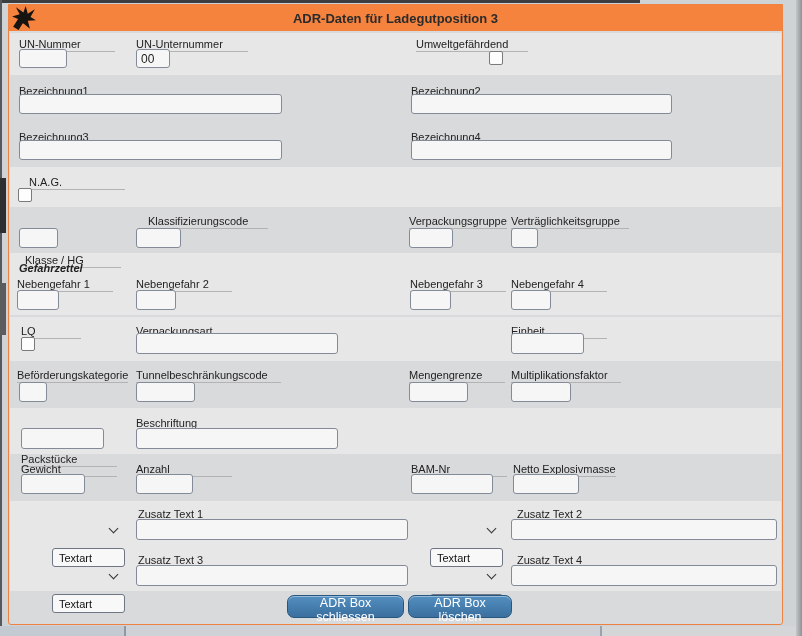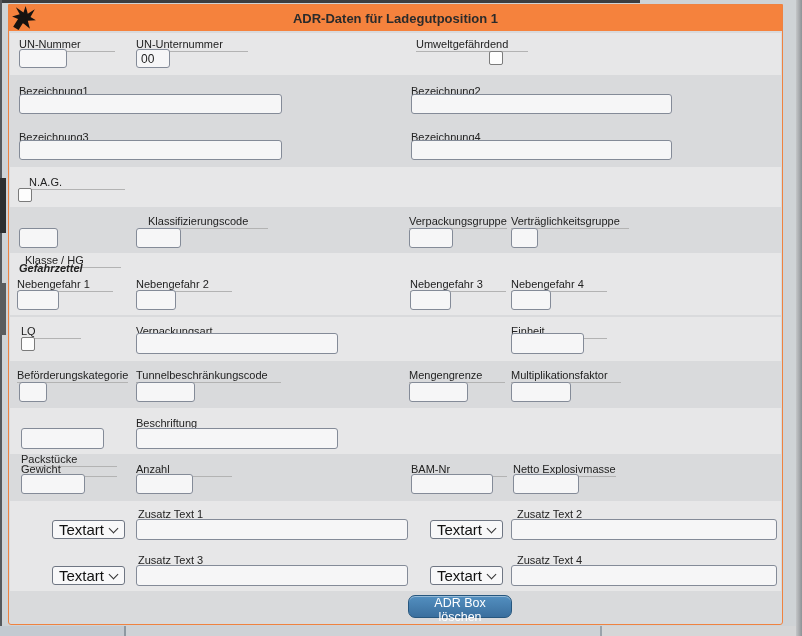--- a/index.html
+++ b/index.html
@@ -26,21 +26,21 @@
 
   
   .stripe{position:absolute;left:1px;width:771px;background:#e7e7e8;}
 
   
   .lbl{position:absolute;font-size:11px;color:#222;border-bottom:1px solid #b3b3b3;min-width:96px;white-space:nowrap;padding-bottom:1px;}
   .lbl.bold{font-weight:bold;}
   .inp{position:absolute;background:#f6f6f7;border:1px solid #848b98;border-radius:3px;font-size:12px;color:#222;padding:0 4px;box-sizing:border-box;font-family:"Liberation Sans",sans-serif;}
   .chk{position:absolute;appearance:none;-webkit-appearance:none;width:14px;height:14px;background:#fdfdfd;border:1px solid #7b7b7b;border-radius:2px;margin:0;}
   .selwrap{position:absolute;width:73px;height:19px;}
-  .sel{appearance:none;-webkit-appearance:none;width:100%;height:100%;background:#f8f8f9;border:1px solid #6f7683;border-radius:3px;font-size:15px;color:#111;padding:0 18px 0 6px;font-family:"Liberation Sans",sans-serif;}
+  .sel{appearance:none;-webkit-appearance:none;width:100%;height:100%;background:#f8f8f9;border:1px solid #6f7683;border-radius:3px;font-size:11px;color:#111;padding:0 18px 0 6px;font-family:"Liberation Sans",sans-serif;margin-top:28px;}
   .chev{position:absolute;right:8px;top:5px;width:6px;height:6px;border-right:1.5px solid #333;border-bottom:1.5px solid #333;transform:rotate(45deg);pointer-events:none;}
 
   
   .btn{position:absolute;height:23px;background:linear-gradient(#538fc0,#3a6f9e);border:1px solid #27577f;border-radius:7px;color:#fff;font-size:12.5px;box-shadow:inset 0 1px 0 rgba(255,255,255,.4);font-family:"Liberation Sans",sans-serif;cursor:pointer;padding:0 10px;}
 </style>
 </head>
 <body>
 
 <div class="screen">
 
@@ -63,21 +63,21 @@
     <div class="stripe" style="top:312px;height:44px;"></div>
     <div class="stripe" style="top:403px;height:46px;"></div>
     <div class="stripe" style="top:496px;height:90px;"></div>
 
     <div class="titlebar">
       <svg class="title-icon" viewBox="0 0 24 24">
         <rect x="0" y="0" width="24" height="24" fill="#f5823d"></rect>
         <path d="M2 20 L6.5 13 L1 10.5 L8 8.5 L4.5 2 L11.5 7 L13.5 1 L15.5 8 L22 4 L18 11 L23 14 L15.5 14.5 L17.5 22 L11 16.5 L7 23 Z" fill="#161310"></path>
         <circle cx="10.5" cy="13.5" r="3.4" fill="#161310"></circle>
       </svg>
-      <span class="title-text">ADR-Daten für Ladegutposition 1</span>
+      <span class="title-text">ADR-Daten für Ladegutposition 3</span>
     </div>
 
     <div class="lbl" style="left:10px;top:33px;">UN-Nummer</div>
     <input class="inp" style="left: 10px; top: 44px; width: 48px; height: 19px;">
     <div class="lbl" style="left:127px;top:33px;min-width:112px;">UN-Unternummer</div>
     <input class="inp" style="left: 127px; top: 44px; width: 34px; height: 19px;" value="00">
     <div class="lbl" style="left:407px;top:33px;min-width:112px;">Umweltgefährdend</div>
     <input type="checkbox" class="chk" style="left: 480px; top: 46px;">
 
     <div class="lbl" style="left:10px;top:80px;">Bezeichnung1</div>
@@ -161,16 +161,17 @@
     </div>
     <div class="lbl" style="left:129px;top:549px;border-bottom:none;">Zusatz Text 3</div>
     <input class="inp" style="left: 127px; top: 560px; width: 272px; height: 21px;">
     <div class="selwrap" style="left:421px;top:561px;">
       <select class="sel"><option>Textart</option></select>
       <span class="chev"></span>
     </div>
     <div class="lbl" style="left:508px;top:549px;border-bottom:none;">Zusatz Text 4</div>
     <input class="inp" style="left: 502px; top: 560px; width: 266px; height: 21px;">
 
+    <button class="btn" style="left:278px;top:590px;width:117px;">ADR Box schliessen</button>
     <button class="btn" style="left:399px;top:590px;width:104px;">ADR Box löschen</button>
 
   </div>
 </div>
 
 </body></html>

